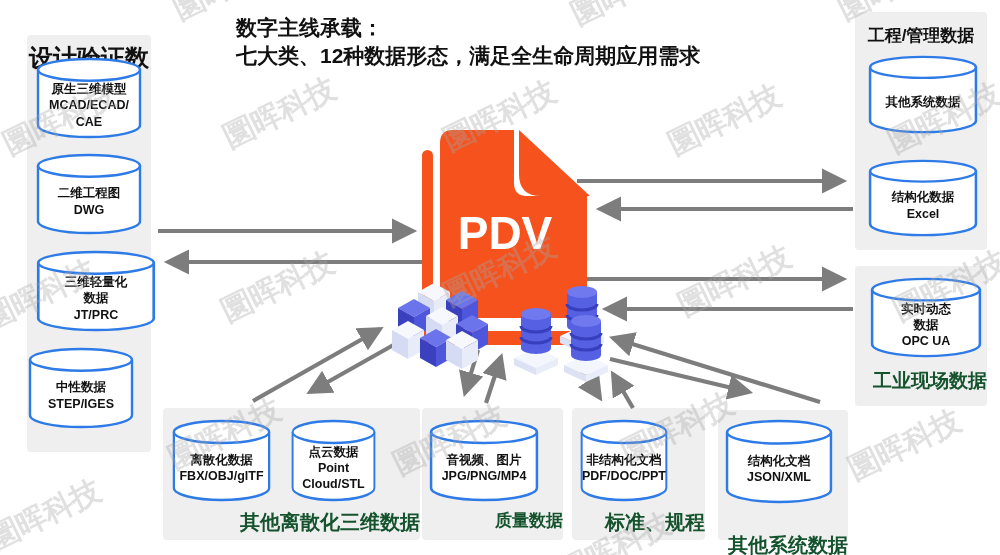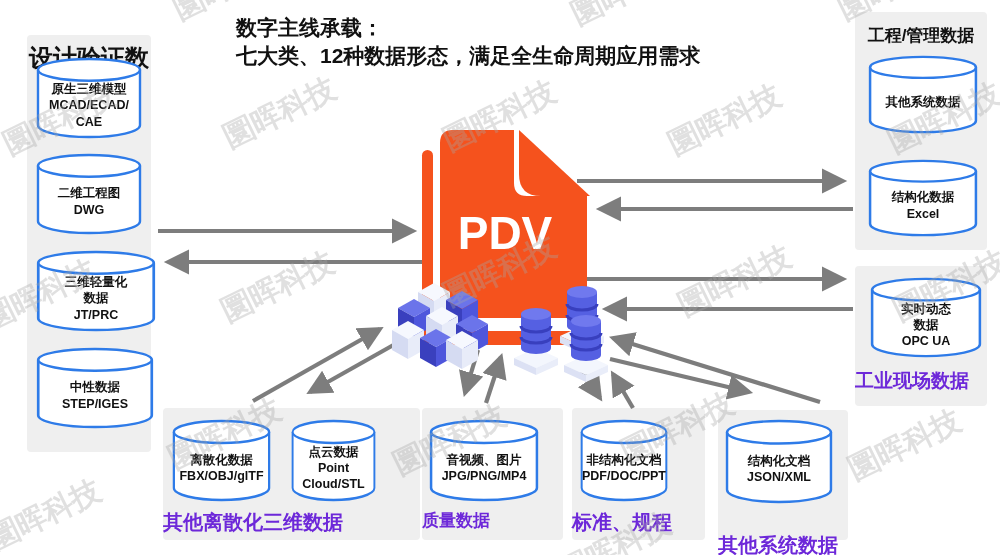--- a/index.html
+++ b/index.html
@@ -4,21 +4,21 @@
 <style>
   html,body{margin:0;padding:0;background:#fff;}
   .stage{position:relative;width:1000px;height:555px;background:#ffffff;overflow:hidden;
          font-family:"Liberation Sans","DejaVu Sans",sans-serif;color:#111;}
   .panel{position:absolute;background:#efefef;border-radius:4px;}
   .panel-title{position:absolute;font-weight:bold;text-align:center;color:#111;}
   .cyl{position:absolute;}
   .cyl svg{position:absolute;left:0;top:0;width:100%;height:100%;}
   .cyl-label{position:absolute;left:0;right:0;top:16px;bottom:2px;display:flex;align-items:center;justify-content:center;
              text-align:center;font-weight:bold;font-size:12.5px;line-height:1.3;white-space:pre-line;color:#111;}
-  .big-label{position:absolute;font-weight:bold;text-align:left;color:#6d28d9;}
+  .big-label{position:absolute;font-weight:bold;text-align:right;color:#14532d;}
   .hdr{position:absolute;left:236px;top:14px;font-weight:bold;color:#111;}
   .hdr .l1{font-size:21px;line-height:28px;}
   .hdr .l2{font-size:21px;line-height:28px;}
   .wm{position:absolute;font-size:30px;font-weight:bold;color:rgba(165,165,165,0.35);
       transform:translate(-50%,-50%) rotate(-26deg);white-space:nowrap;pointer-events:none;z-index:50;}
   svg.overlay{position:absolute;left:0;top:0;z-index:2;}
   .abs{position:absolute;}
 </style>
 </head>
 <body>
@@ -98,21 +98,21 @@
 CAE</div>
   </div>
   <div class="cyl" style="left:36px;top:250px;width:120px;height:83px;">
     <svg viewBox="0 0 106 84" preserveAspectRatio="none">
         <use href="#cylshape"></use>
       </svg>
     <div class="cyl-label">三维轻量化
 数据
 JT/PRC</div>
   </div>
-  <div class="cyl" style="left:36px;top:347px;width:118px;height:83px;">
+  <div class="cyl" style="left:28px;top:347px;width:106px;height:83px;">
     <svg viewBox="0 0 106 84" preserveAspectRatio="none">
         <use href="#cylshape"></use>
       </svg>
     <div class="cyl-label">中性数据
 STEP/IGES</div>
   </div>
 
   <div class="panel" style="left:855px;top:12px;width:132px;height:238px;"></div>
   <div class="panel-title" style="left:855px;top:24px;width:132px;font-size:17px;">工程/管理数据</div>
   <div class="cyl" style="left:868px;top:55px;width:110px;height:80px;">

